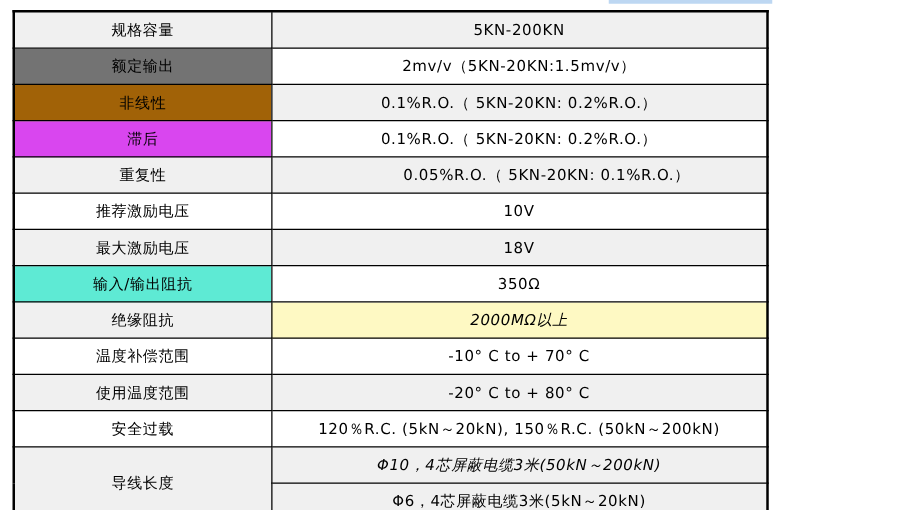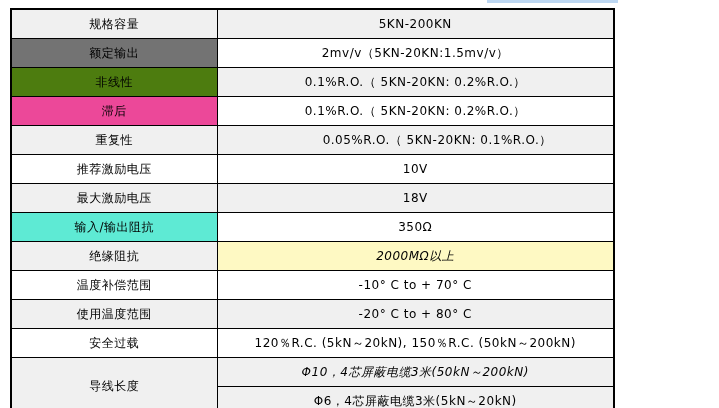--- a/index.html
+++ b/index.html
@@ -62,25 +62,25 @@
 
     <tr>
           <td rowspan="1" style="background: rgb(240, 240, 240);">规格容量</td>
           <td style="background: rgb(240, 240, 240);">5KN-200KN</td>
         </tr>
         <tr>
           <td rowspan="1" style="background: #737373;">额定输出</td>
           <td style="background: rgb(255, 255, 255);">2mv/v（5KN-20KN:1.5mv/v）</td>
         </tr>
         <tr>
-          <td rowspan="1" style="background: #4d7c0f; margin-left: 36px;">非线性</td>
+          <td rowspan="1" style="background: #a16207; margin-left: 36px;">非线性</td>
           <td style="background: rgb(240, 240, 240);">0.1%R.O.（ 5KN-20KN: 0.2%R.O.）</td>
         </tr>
         <tr>
-          <td rowspan="1" style="background: #ec4899;">滞后</td>
+          <td rowspan="1" style="background: #d946ef;">滞后</td>
           <td style="background: rgb(255, 255, 255);">0.1%R.O.（ 5KN-20KN: 0.2%R.O.）</td>
         </tr>
         <tr>
           <td rowspan="1" style="background: rgb(240, 240, 240);">重复性</td>
           <td style="background: rgb(240, 240, 240); padding-left: 48px;">0.05%R.O.（ 5KN-20KN: 0.1%R.O.）</td>
         </tr>
         <tr>
           <td rowspan="1" style="background: rgb(255, 255, 255);">推荐激励电压</td>
           <td style="background: rgb(255, 255, 255);">10V</td>
         </tr>

